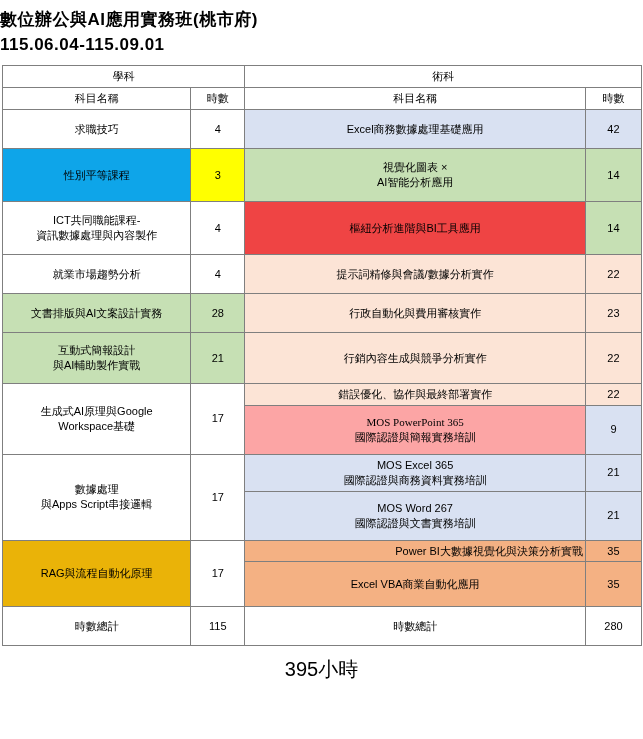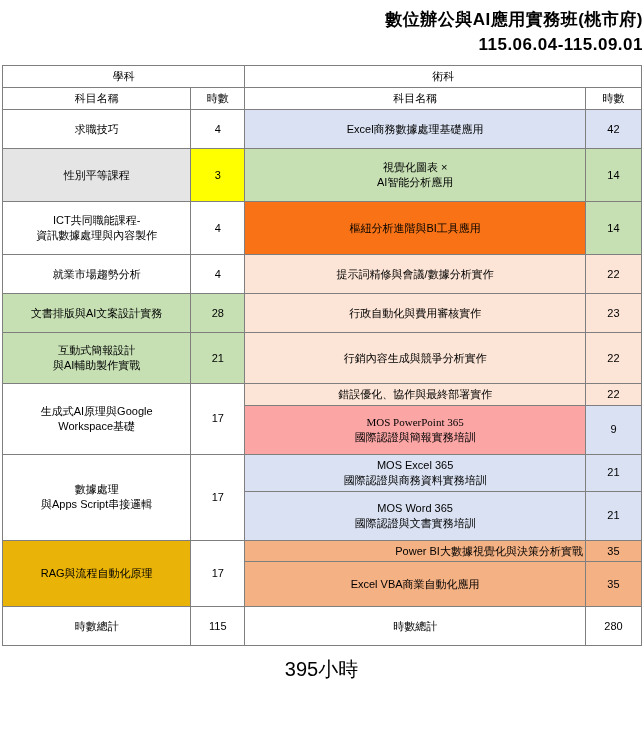--- a/index.html
+++ b/index.html
@@ -14,21 +14,21 @@
     color: #000000;
     overflow: hidden;
   }
   .page {
     position: relative;
     width: 643px;
     height: 739px;
     box-sizing: border-box;
   }
   .title-block {
-    text-align: right;
+    text-align: left;
     padding-top: 8px;
     line-height: 1.45;
   }
   .title-line {
     font-size: 17px;
     font-weight: bold;
     letter-spacing: 0.5px;
   }
   table.grid {
     border-collapse: collapse;
@@ -98,32 +98,32 @@
       </tr>
 
       <tr>
         <td class="cell-txt" style="height: 32px; background: rgb(255, 255, 255);">求職技巧</td>
         <td style="background: rgb(255, 255, 255);">4</td>
         <td class="cell-txt" style="background: rgb(217, 225, 242);">Excel商務數據處理基礎應用</td>
         <td style="background: rgb(217, 225, 242); margin-left: 20px;">42</td>
       </tr>
 
       <tr>
-        <td class="cell-txt" style="height: 46px; background: #e5e5e5;">性別平等課程</td>
+        <td class="cell-txt" style="height: 46px; background: #0ea5e9;">性別平等課程</td>
         <td style="background: rgb(255, 255, 0);">3</td>
         <td class="cell-txt" style="background: rgb(198, 224, 180);">視覺化圖表 ×
 AI智能分析應用</td>
         <td style="background: rgb(198, 224, 180);">14</td>
       </tr>
 
       <tr>
         <td class="cell-txt" style="height: 46px; background: rgb(255, 255, 255);">ICT共同職能課程-
 資訊數據處理與內容製作</td>
         <td style="background: rgb(255, 255, 255);">4</td>
-        <td class="cell-txt" style="background: #f97316;">樞紐分析進階與BI工具應用</td>
+        <td class="cell-txt" style="background: #ef4444;">樞紐分析進階與BI工具應用</td>
         <td style="background: rgb(198, 224, 180);">14</td>
       </tr>
 
       <tr>
         <td class="cell-txt" style="height: 32px; background: rgb(255, 255, 255);">就業市場趨勢分析</td>
         <td style="background: rgb(255, 255, 255);">4</td>
         <td class="cell-txt" style="background: rgb(252, 228, 214);">提示詞精修與會議/數據分析實作</td>
         <td style="background: rgb(252, 228, 214);">22</td>
       </tr>
 
@@ -157,21 +157,21 @@
 
       <tr>
         <td class="cell-txt" rowspan="2" style="height: 42px; background: rgb(255, 255, 255);">數據處理
 與Apps Script串接邏輯</td>
         <td rowspan="2" style="background: rgb(255, 255, 255);">17</td>
         <td class="cell-txt" style="background: rgb(217, 225, 242);">MOS Excel 365
 國際認證與商務資料實務培訓</td>
         <td style="background: rgb(217, 225, 242);">21</td>
       </tr>
       <tr>
-        <td class="cell-txt" style="height: 42px; background: rgb(217, 225, 242);">MOS Word 365
+        <td class="cell-txt" style="height: 42px; background: rgb(217, 225, 242);">MOS Word 267
 國際認證與文書實務培訓</td>
         <td style="background: rgb(217, 225, 242);">21</td>
       </tr>
 
       <tr>
         <td class="cell-txt" rowspan="2" style="height: 38px; background: #eab308;">RAG與流程自動化原理</td>
         <td rowspan="2" style="background: rgb(255, 255, 255);">17</td>
         <td class="cell-txt" style="background: rgb(244, 177, 131); text-align: right;">Power BI大數據視覺化與決策分析實戰</td>
         <td style="background: rgb(244, 177, 131);">35</td>
       </tr>

